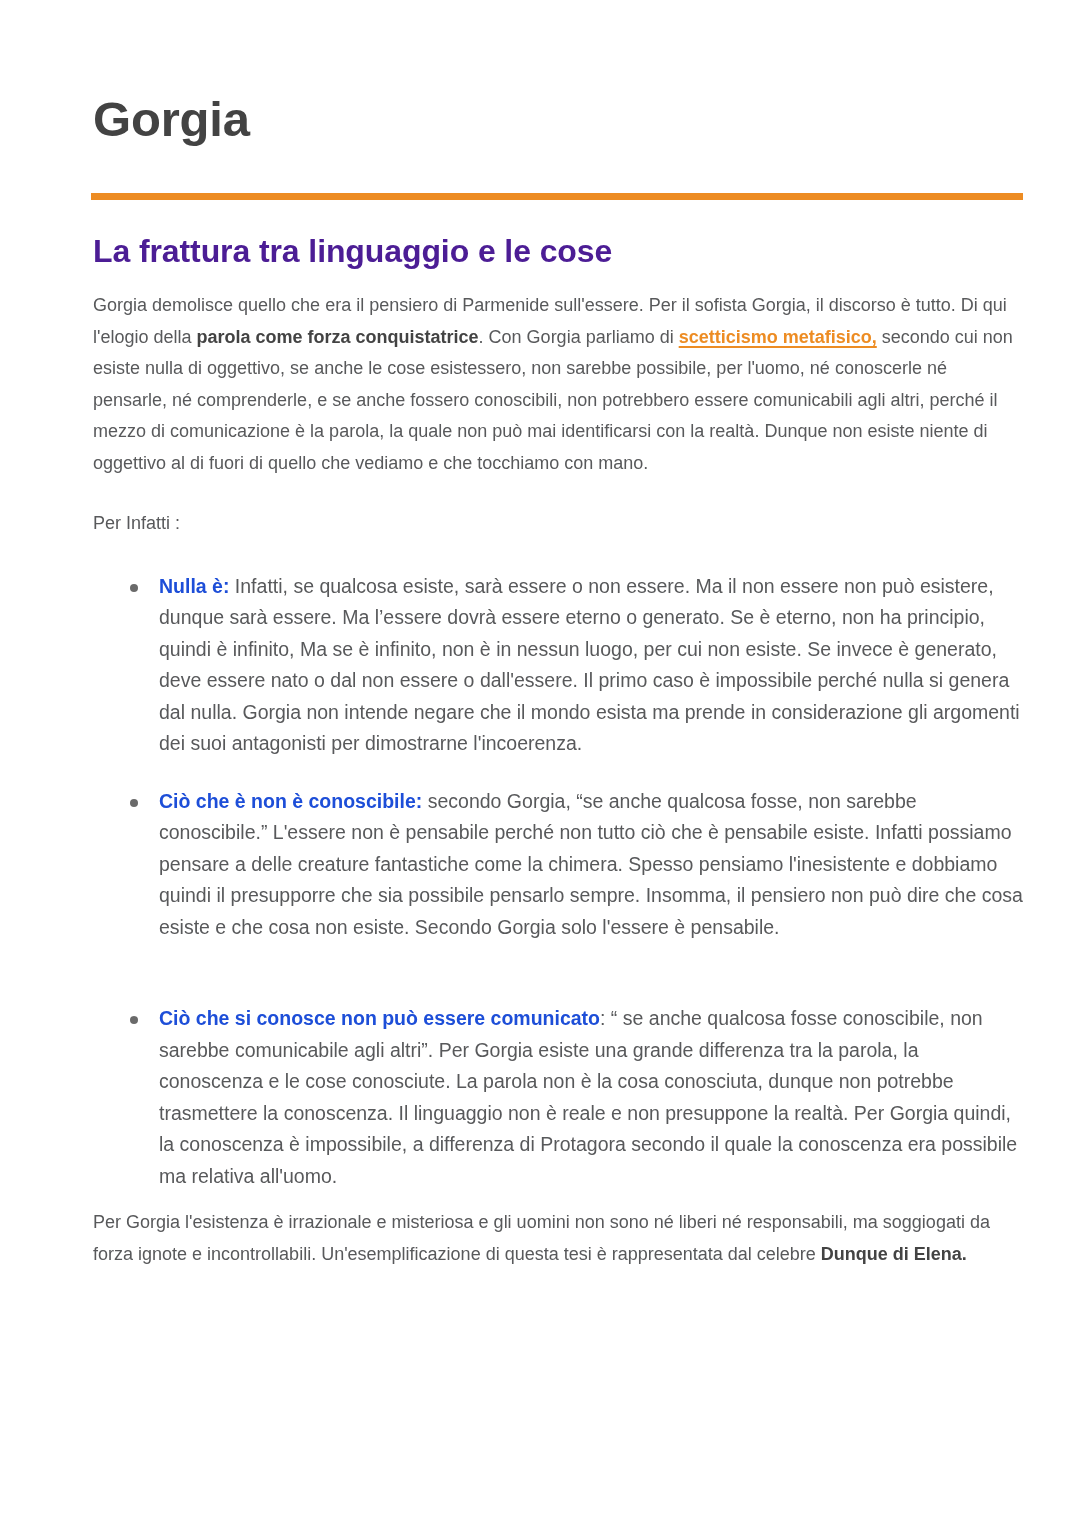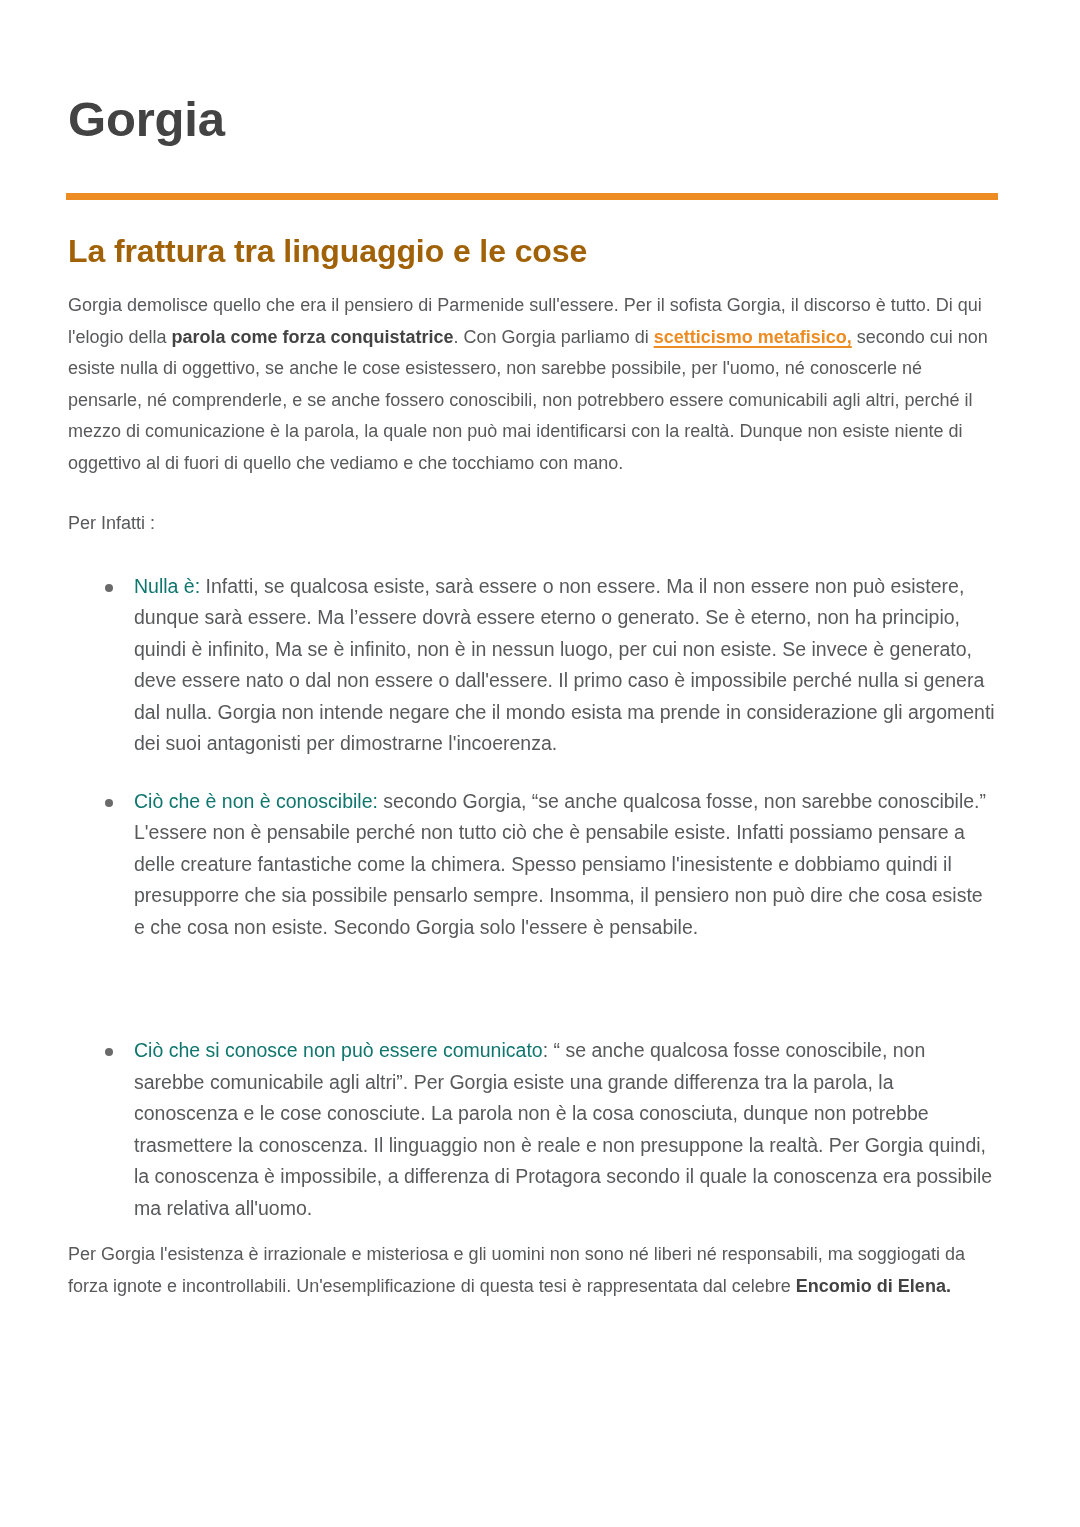--- a/index.html
+++ b/index.html
@@ -19,21 +19,21 @@
     width: 1080px;
     height: 1527px;
     background: #ffffff;
     box-sizing: border-box;
     padding: 0;
     overflow: hidden;
   }
 
   .content {
     position: absolute;
-    left: 68px;
+    left: 93px;
     top: 0;
     width: 930px;
   }
 
   
   .doc-title {
     margin: 0;
     padding-top: 92px;
     font-size: 49px;
     line-height: 1.12;
@@ -50,21 +50,21 @@
     background: #ED8C23;
   }
 
   
   .section-heading {
     margin: 0;
     padding-top: 32px;
     font-size: 32px;
     line-height: 1.2;
     font-weight: bold;
-    color: #a16207;
+    color: #4c1d95;
     letter-spacing: -0.1px;
   }
 
   
   .para {
     margin: 0;
     font-size: 18px;
     line-height: 31.5px;
     color: #58595B;
     text-align: left;
@@ -73,22 +73,22 @@
   .para-intro { padding-top: 20px; }
   .para-lead  { padding-top: 29px; }
   .para-final { padding-top: 15px; }
 
   b, .b {
     font-weight: bold;
     color: #434343;
   }
 
   .accent {
-    color: #0f766e;
-    font-weight: normal;
+    color: #1d4ed8;
+    font-weight: bold;
   }
 
   .accent-underline {
     color: #ED8C23;
     font-weight: bold;
     text-decoration: underline;
     text-underline-offset: 3px;
     text-decoration-thickness: 2px;
   }
 
@@ -104,21 +104,21 @@
     position: relative;
     padding-left: 66px;
     margin-bottom: 26px;
     font-size: 19.5px;
     line-height: 31.5px;
     color: #58595B;
   }
 
   .bullet:last-child { margin-bottom: 0; }
 
-  .bullet.extra-gap { margin-top: 92px; }
+  .bullet.extra-gap { margin-top: 60px; }
 
   .bullet-marker {
     position: absolute;
     left: 37px;
     top: 13px;
     width: 8px;
     height: 8px;
     border-radius: 50%;
     background: #6A6A6A;
   }
@@ -153,16 +153,16 @@
         <span class="bullet-body"><span class="accent">Ciò che è non è conoscibile:</span><span> secondo Gorgia, “se anche qualcosa fosse, non sarebbe conoscibile.” L'essere non è pensabile perché non tutto ciò che è pensabile esiste. Infatti possiamo pensare a delle creature fantastiche come la chimera. Spesso pensiamo l'inesistente e dobbiamo quindi il presupporre che sia possibile pensarlo sempre. Insomma, il pensiero non può dire che cosa esiste e che cosa non esiste. Secondo Gorgia solo l'essere è pensabile.</span></span>
       </li>
 
       <li class="bullet extra-gap">
         <span class="bullet-marker"></span>
         <span class="bullet-body"><span class="accent">Ciò che si conosce non può essere comunicato</span><span>: “ se anche qualcosa fosse conoscibile, non sarebbe comunicabile agli altri”. Per Gorgia esiste una grande differenza tra la parola, la conoscenza e le cose conosciute. La parola non è la cosa conosciuta, dunque non potrebbe trasmettere la conoscenza. Il linguaggio non è reale e non presuppone la realtà. Per Gorgia quindi, la conoscenza è impossibile, a differenza di Protagora secondo il quale la conoscenza era possibile ma relativa all'uomo.</span></span>
       </li>
 
     </ul>
 
-    <p class="para para-final"><span>Per Gorgia l'esistenza è irrazionale e misteriosa e gli uomini non sono né liberi né responsabili, ma soggiogati da forza ignote e incontrollabili. Un'esemplificazione di questa tesi è rappresentata dal celebre </span><b class="b">Encomio di Elena.</b></p>
+    <p class="para para-final"><span>Per Gorgia l'esistenza è irrazionale e misteriosa e gli uomini non sono né liberi né responsabili, ma soggiogati da forza ignote e incontrollabili. Un'esemplificazione di questa tesi è rappresentata dal celebre </span><b class="b">Dunque di Elena.</b></p>
 
   </div>
 </div>
 
 </body></html>

